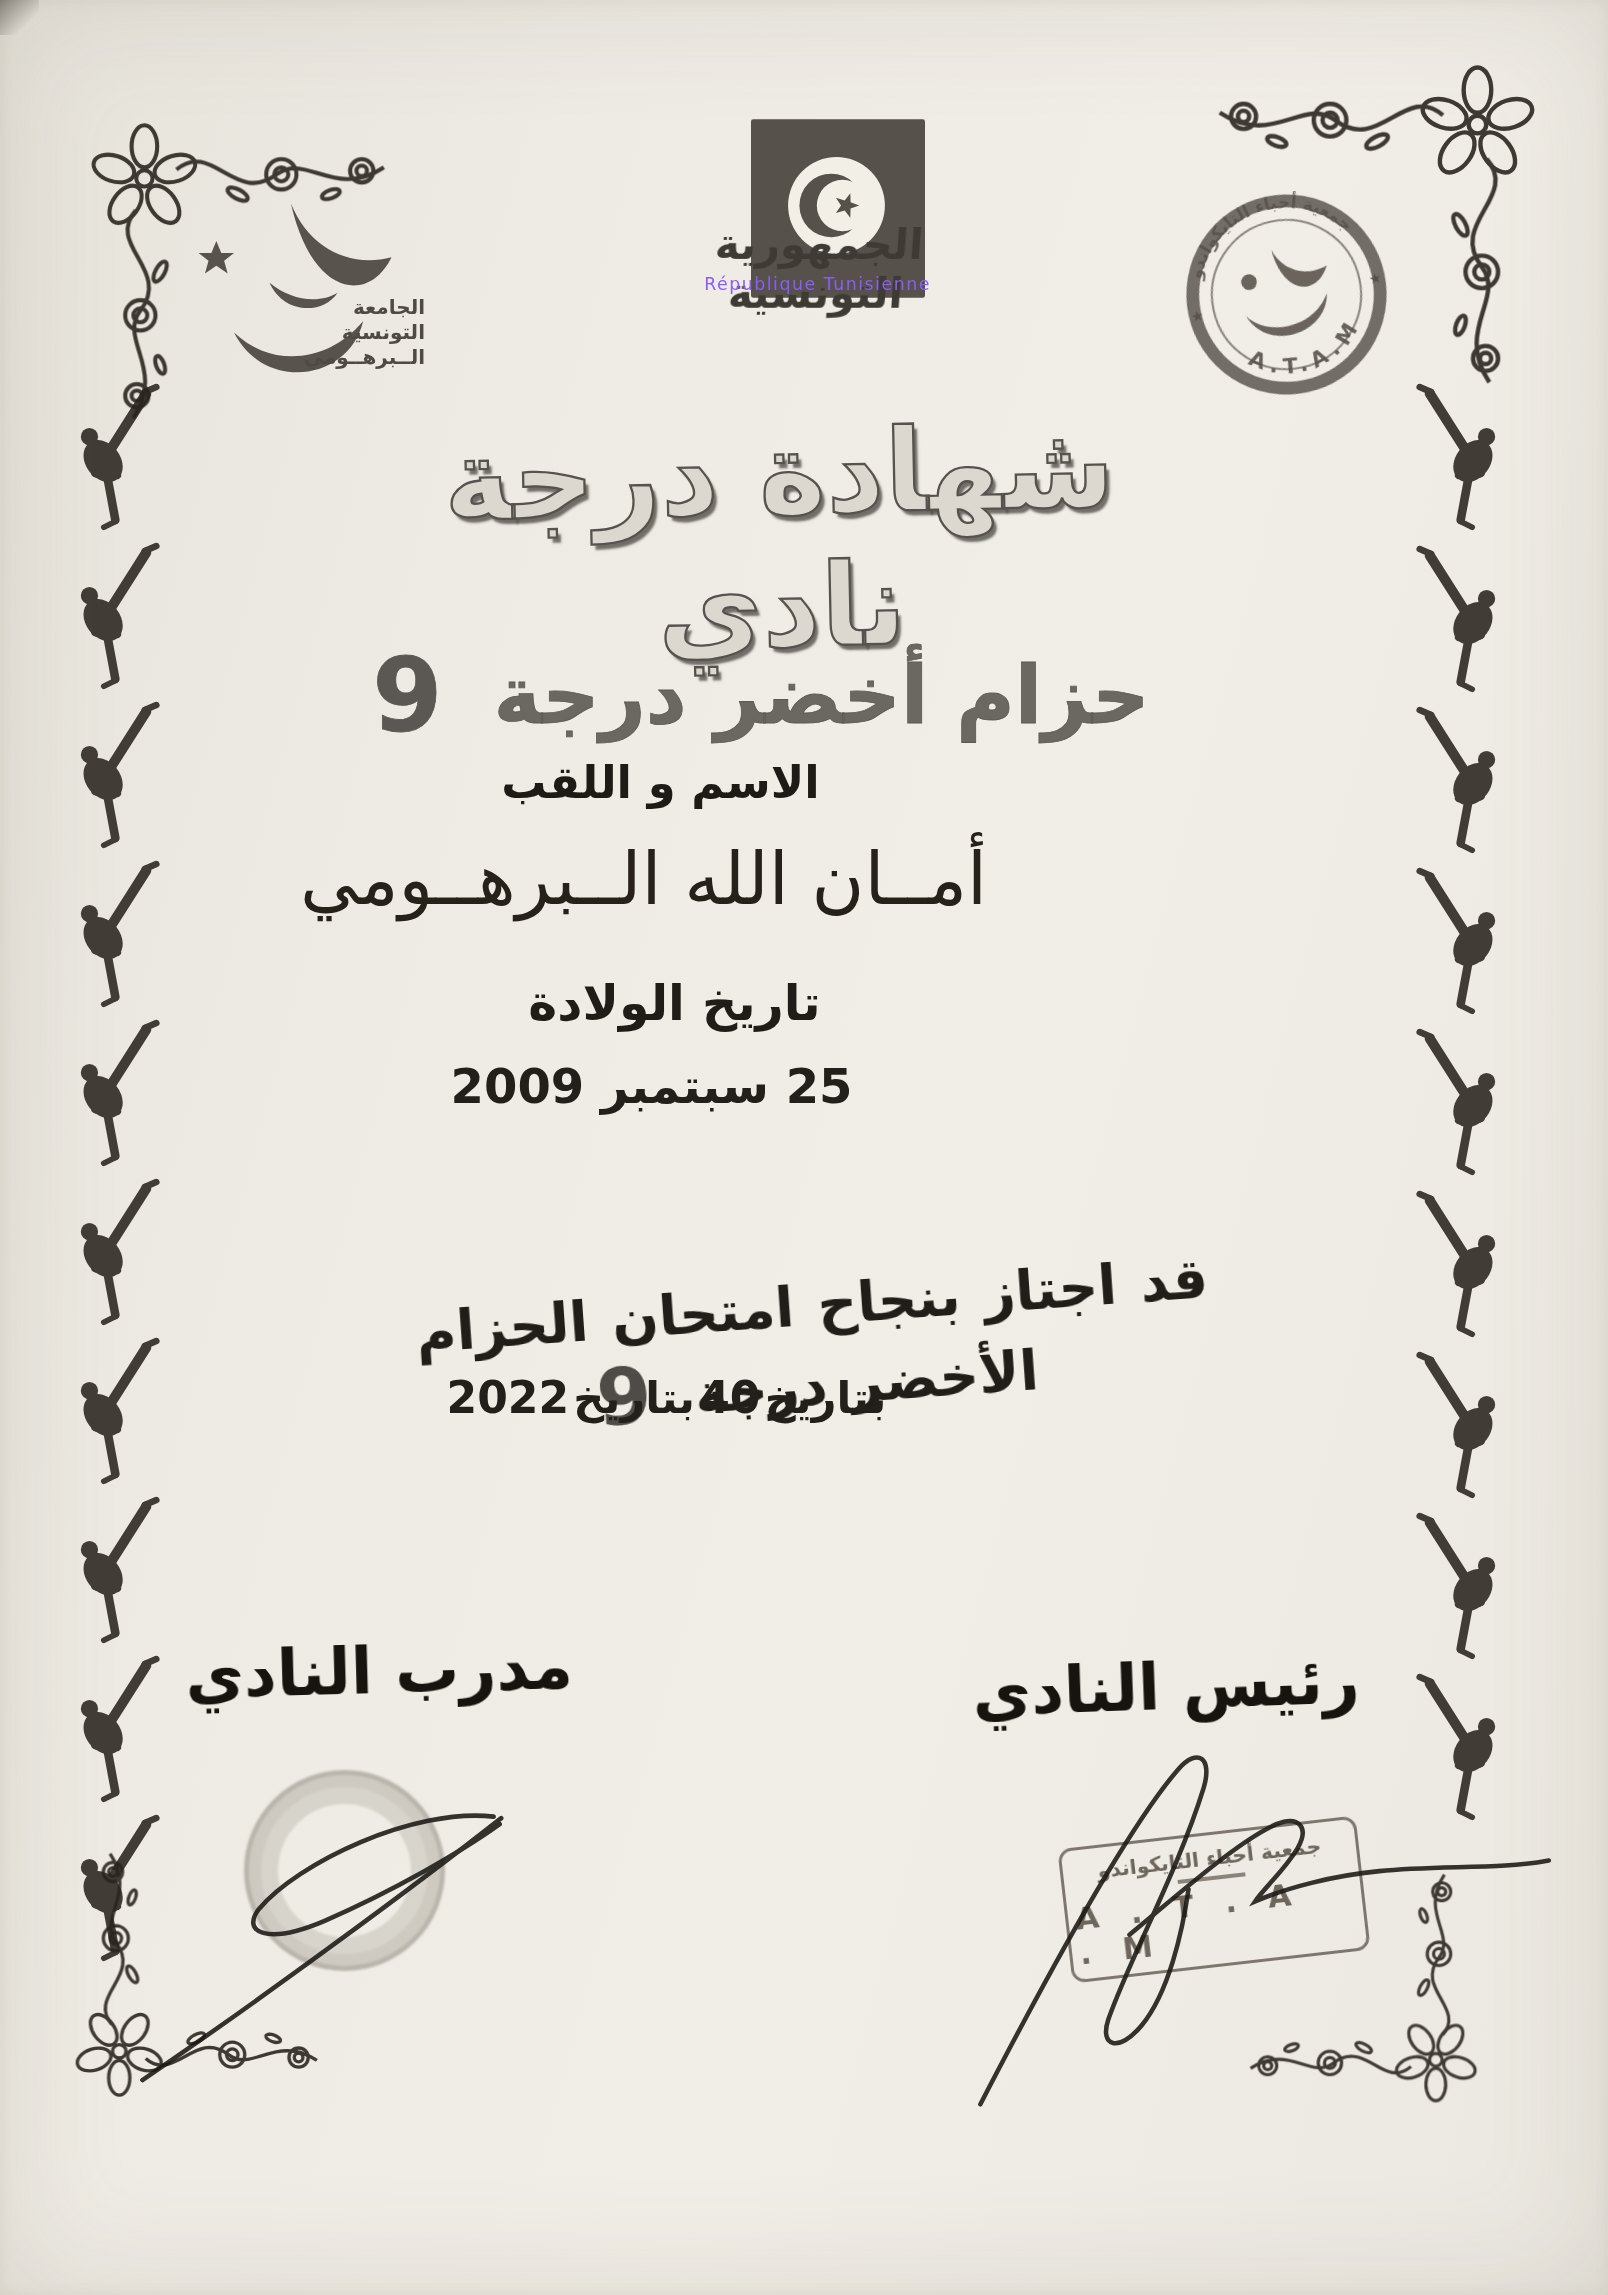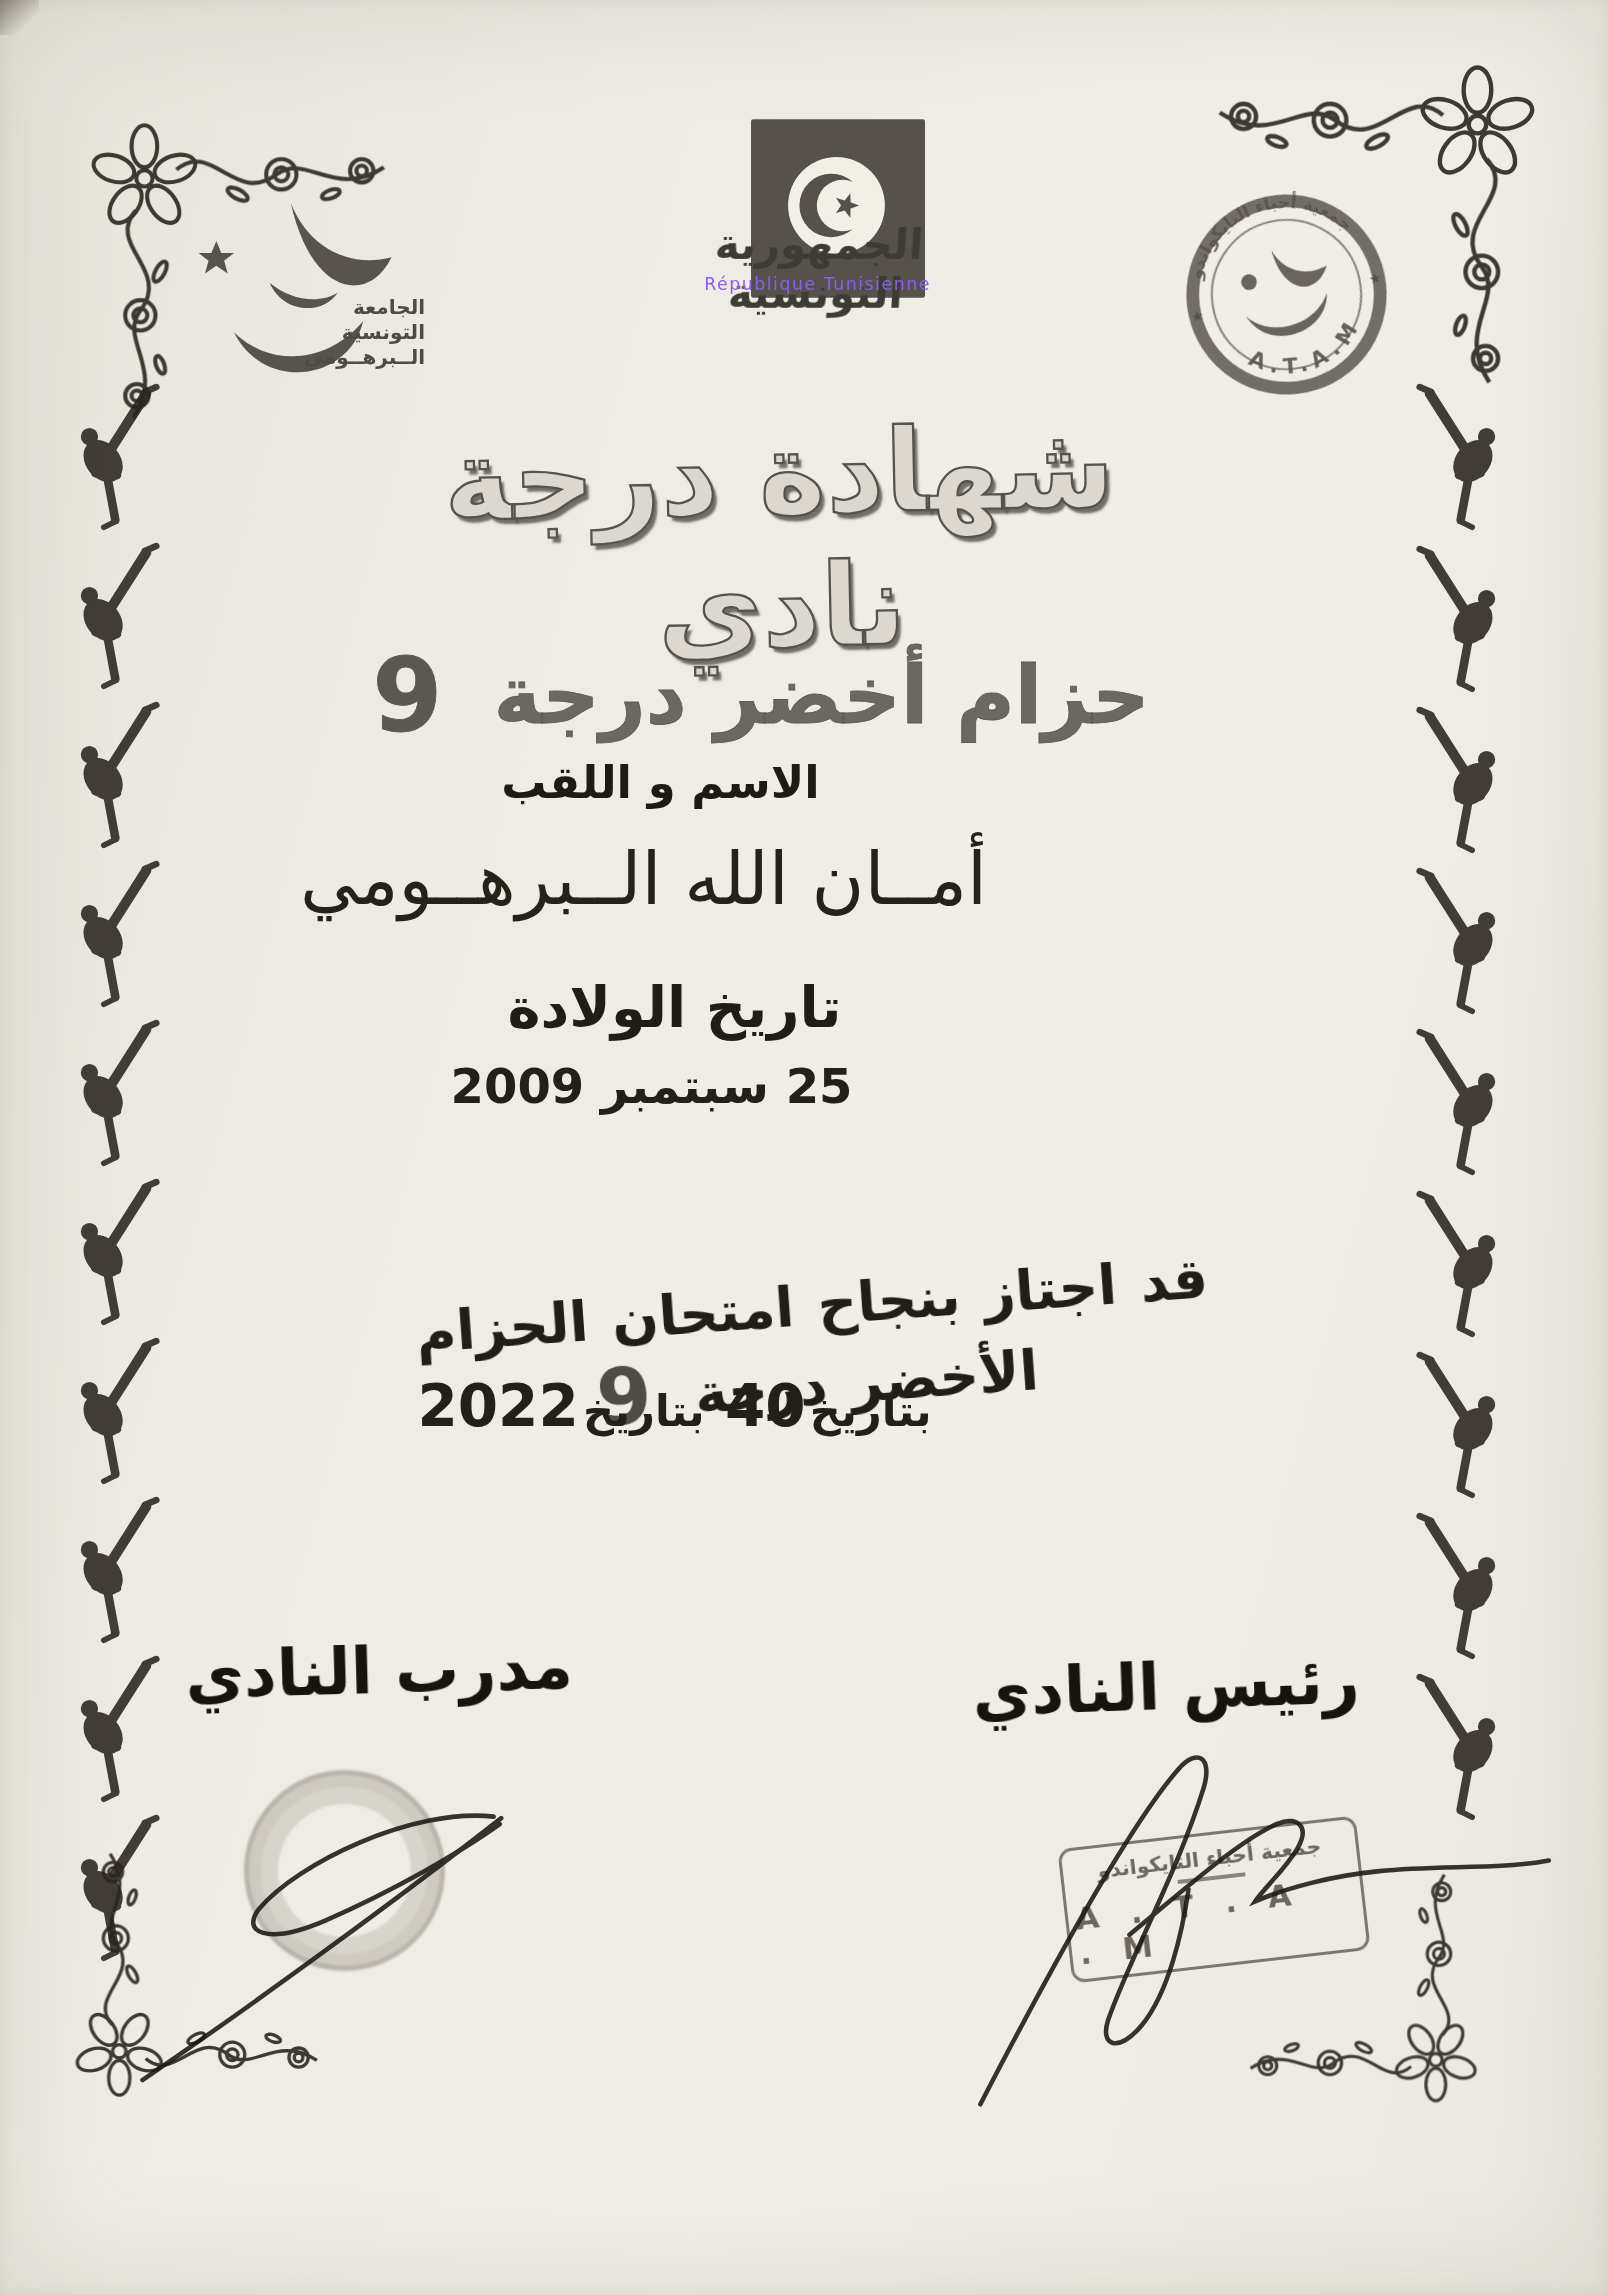--- a/index.html
+++ b/index.html
@@ -46,29 +46,29 @@
   
   .title{left:326px;top:407px;width:909px;font-size:114px;font-weight:bold;color:#dcd8cf;
     -webkit-text-stroke:2.3px #56534e;
     text-shadow:3.8px 5.3px 2.3px rgba(70,67,62,.75),-0.8px -0.8px 0 #f6f3ec;
     transform:rotate(-1.2deg);}
   .belt{left:288px;top:637px;width:946px;font-size:80px;font-weight:bold;color:#6b6862;
     -webkit-text-stroke:0.8px #5c5954;}
   .belt .grade{font-size:101px;font-weight:900;color:#5b5853;margin-right:23px;vertical-align:-7.6px;}
   .name-label{left:259px;top:756px;width:803px;font-size:45px;font-weight:bold;color:#1e1b16;}
   .name-value{left:174px;top:837px;width:939px;font-size:72px;color:#262219;filter:blur(0.2px);}
-  .dob-label{left:273px;top:975px;width:803px;font-size:56px;font-weight:bold;color:#201d18;}
+  .dob-label{left:273px;top:975px;width:803px;font-size:49px;font-weight:bold;color:#201d18;}
   .dob-value{left:235px;top:1058px;width:833px;font-size:48px;font-weight:bold;color:#23201b;}
 
   .statement{left:318px;top:1239px;width:992px;font-size:55px;font-weight:bold;color:#211d18;
     transform:rotate(-4deg);transform-origin:100% 50%;word-spacing:4.5px;filter:blur(0.2px);}
   .statement .grade{font-size:79px;font-weight:900;color:#4f4c47;margin-right:19.7px;vertical-align:-6px;}
   .exam-date{left:250px;top:1372px;width:833px;color:#23201b;font-weight:bold;}
   .exam-date .w{font-size:43px;}
-  .exam-date .n{font-size:58px;letter-spacing:0.8px;margin-left:16px;}
+  .exam-date .n{font-size:44px;letter-spacing:0.8px;}
 
   
   .coach-label{left:182px;top:1634px;width:394px;font-size:64px;font-weight:bold;color:#17140f;
     transform:rotate(-1.5deg);filter:blur(0.2px);}
   .president-label{left:969px;top:1650px;width:394px;font-size:64px;font-weight:bold;color:#17140f;
     transform:rotate(-2deg);filter:blur(0.2px);}
 
   .stamp-circle{left:244px;top:1770px;width:191px;height:191px;border-radius:50%;
     border:5.3px solid rgba(100,92,80,.38);
     box-shadow:inset 0 0 0 12px rgba(100,92,80,.08),inset 0 0 0 29px rgba(100,92,80,.17);

